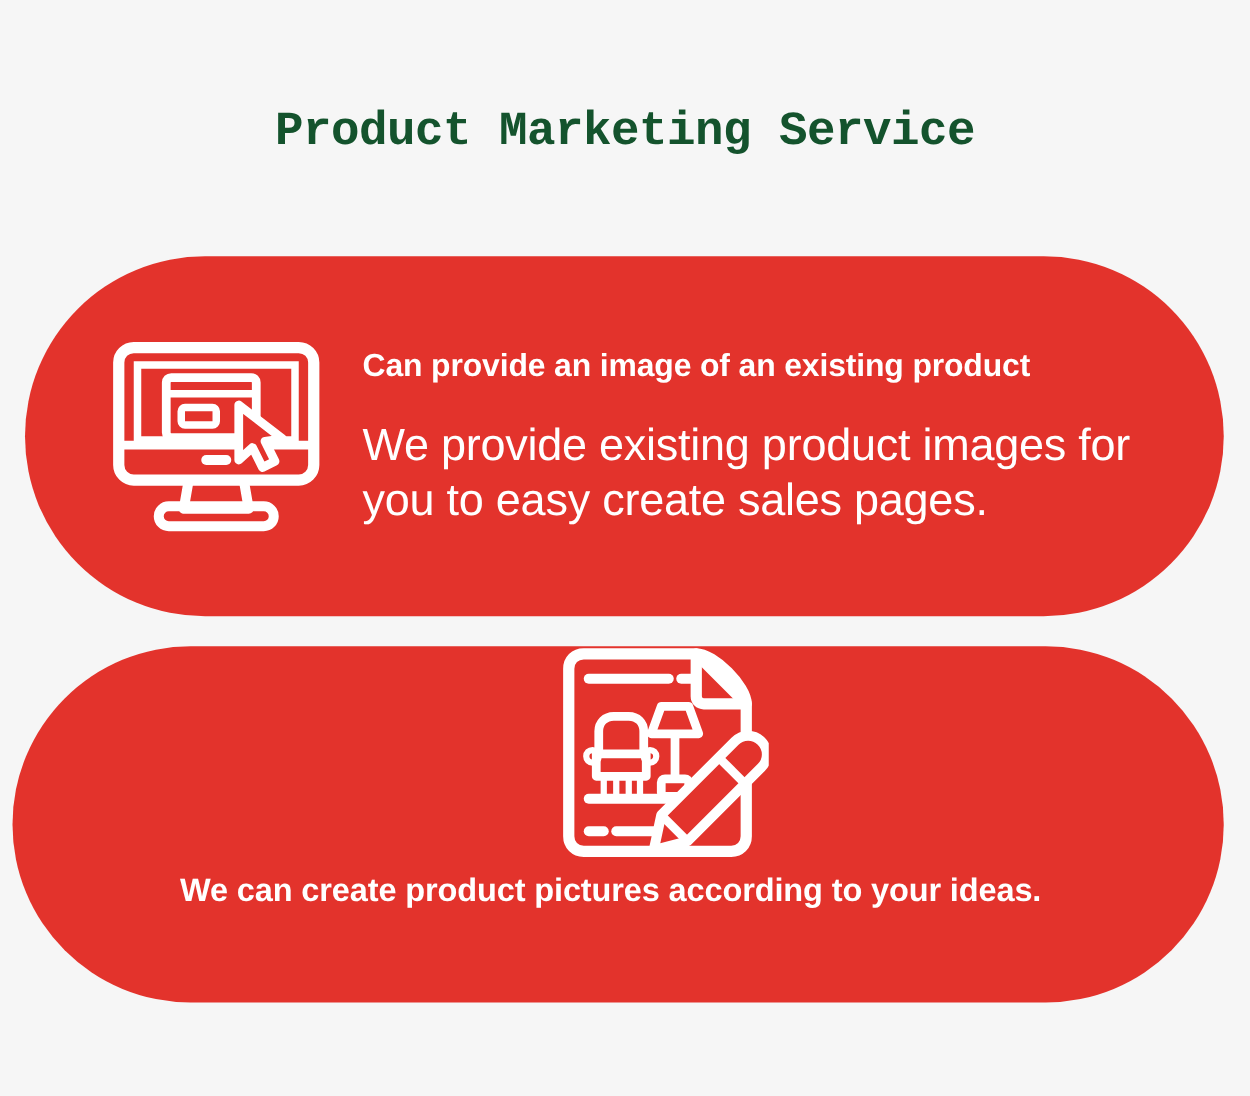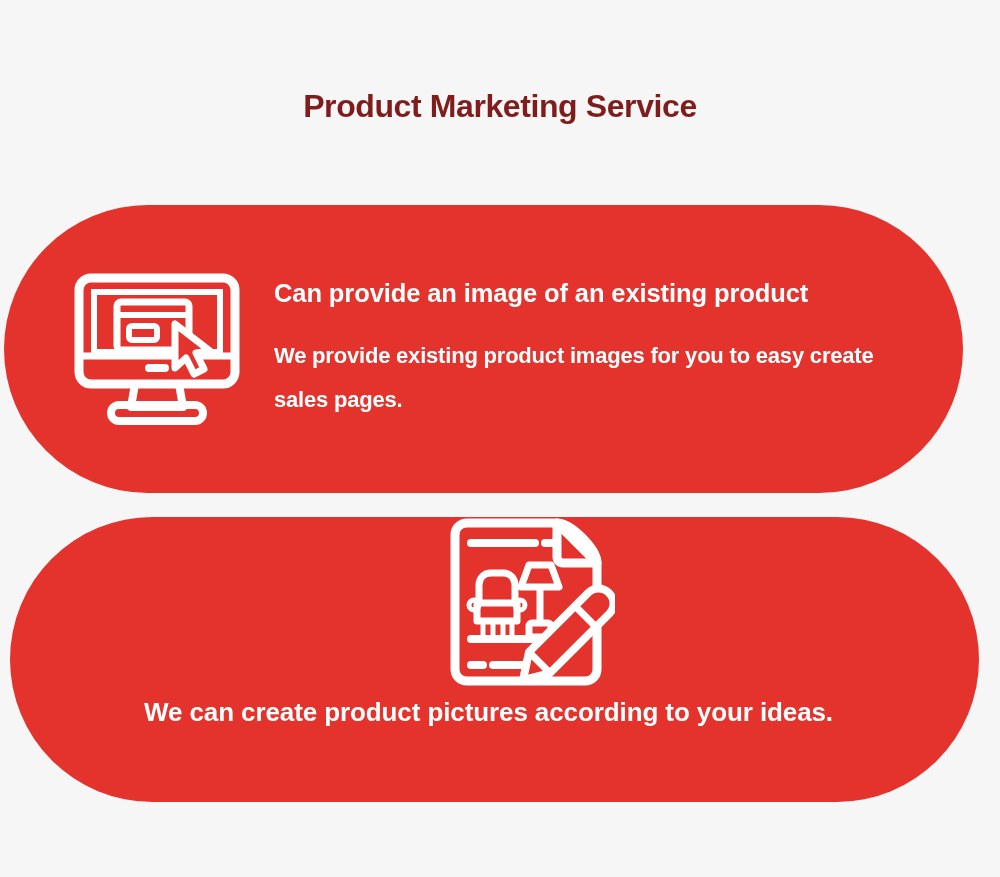--- a/index.html
+++ b/index.html
@@ -23,38 +23,39 @@
     background: #f6f6f6;
   }
 
   
   #page-title {
     position: absolute;
     top: 78px;
     left: 0;
     width: 1000px;
     text-align: center;
-    font-size: 32px;
+    font-size: 38px;
     font-weight: bold;
-    color: #7f1d1d;
+    color: #14532d;
     letter-spacing: -0.4px;
     line-height: 56px;
     white-space: nowrap;
+    font-family: Liberation Mono, monospace;
   }
 
   
   .card {
     position: absolute;
     background: #e3332c;
     display: flex;
     align-items: center;
   }
 
   #card-1 {
-    left: 4px;
+    left: 20px;
     top: 205px;
     width: 959px;
     height: 288px;
     border-radius: 144px;
   }
 
   #card-2 {
     left: 10px;
     top: 517px;
     width: 969px;
@@ -91,22 +92,22 @@
   .card-heading {
     color: #ffffff;
     font-size: 25.5px;
     font-weight: bold;
     line-height: 34px;
     letter-spacing: -0.1px;
   }
 
   .card-body {
     color: #ffffff;
-    font-size: 22px;
-    font-weight: bold;
+    font-size: 36px;
+    font-weight: normal;
     line-height: 44px;
     letter-spacing: -0.2px;
     margin-top: 24px;
   }
 
   #card-2 .card-heading {
     font-size: 26px;
     line-height: 47px;
   }
 

